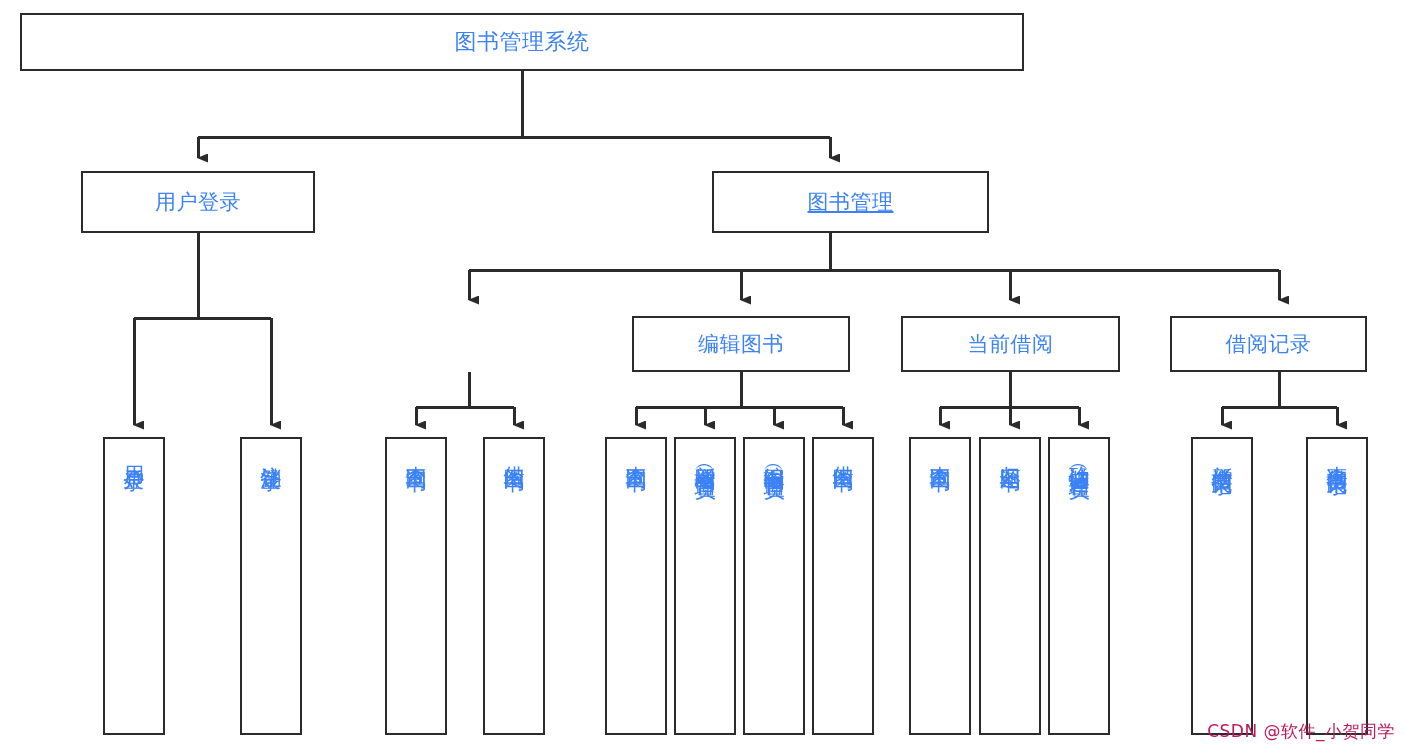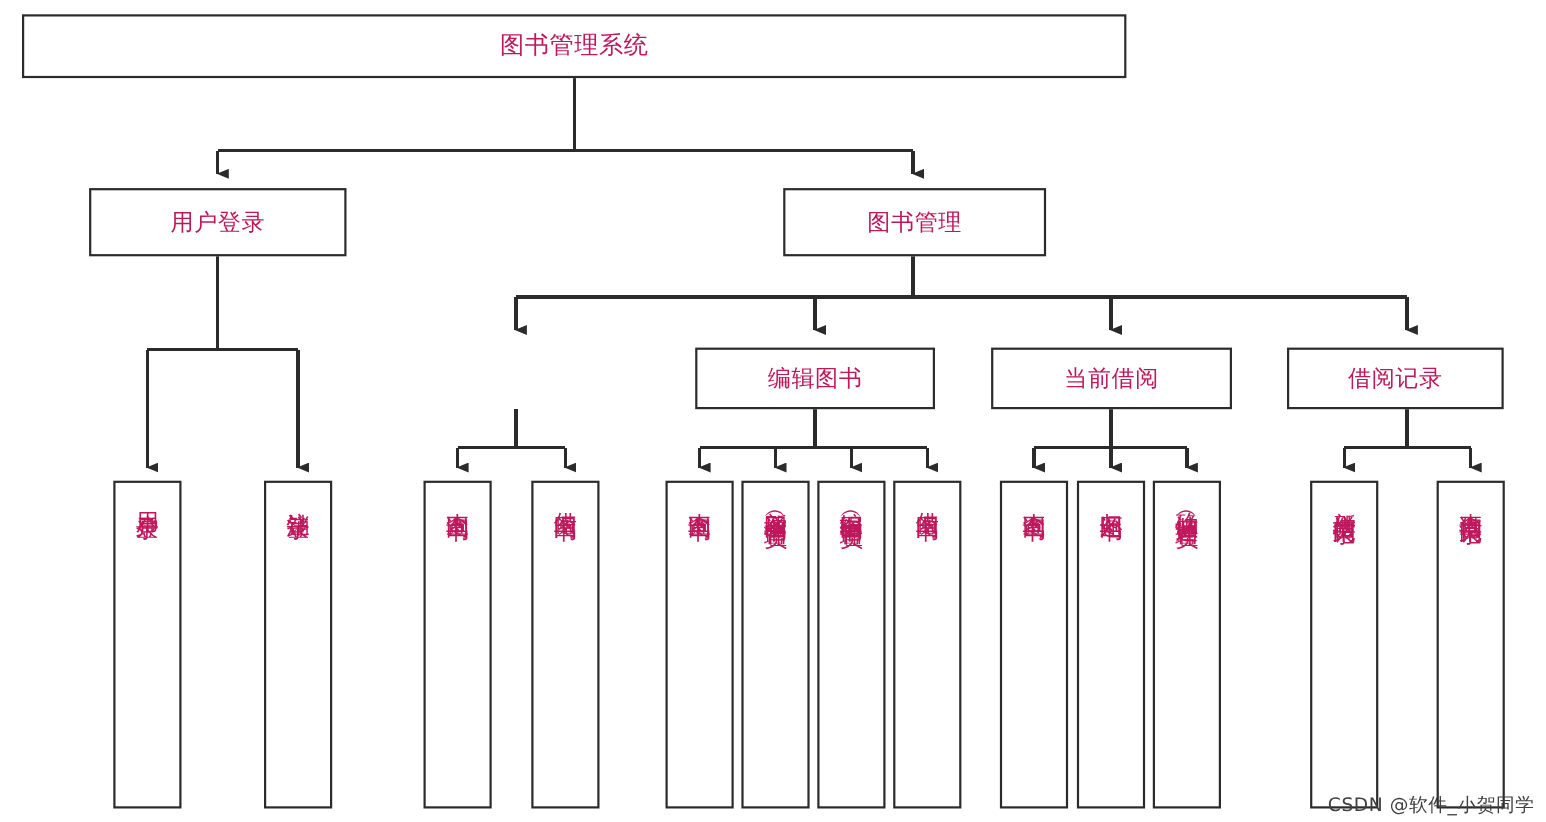--- a/index.html
+++ b/index.html
@@ -26,21 +26,21 @@
     height: 747px;
   }
   .node {
     position: absolute;
     box-sizing: border-box;
     border: 2px solid #2b2b2b;
     background: #ffffff;
     display: flex;
     align-items: center;
     justify-content: center;
-    color: #be185d;
+    color: #3b82f6;
   }
   .node-label {
     display: block;
     text-align: center;
     line-height: 1.18;
     letter-spacing: 0.5px;
   }
   .node.horiz .node-label {
     font-size: 21px;
   }
@@ -59,21 +59,21 @@
     line-height: 1.05;
     letter-spacing: 2px;
     white-space: normal;
     max-height: 270px;
   }
   #watermark {
     position: absolute;
     right: 10px;
     bottom: 4px;
     font-size: 17px;
-    color: #404040;
+    color: #be185d;
     letter-spacing: 0.5px;
     user-select: none;
     white-space: nowrap;
   }
 </style>
 </head>
 <body>
 
 <div id="diagram-root">
 
@@ -127,21 +127,21 @@
     </g>
   </svg>
 
   <div class="node root horiz" style="left:20px; top:13px; width:1004px; height:58px;">
     <span class="node-label">图书管理系统</span>
   </div>
 
   <div class="node horiz" style="left:81px; top:171px; width:234px; height:62px;">
     <span class="node-label">用户登录</span>
   </div>
-  <div class="node horiz" style="left:712px; top:171px; width:239px; height:62px;">
+  <div class="node horiz" style="left:712px; top:171px; width:277px; height:62px;text-decoration:underline;">
     <span class="node-label">图书管理</span>
   </div>
 
   <div class="node horiz" style="left:632px; top:316px; width:218px; height:56px;">
     <span class="node-label">编辑图书</span>
   </div>
   <div class="node horiz" style="left:901px; top:316px; width:219px; height:56px;">
     <span class="node-label">当前借阅</span>
   </div>
   <div class="node horiz" style="left:1170px; top:316px; width:197px; height:56px;">

